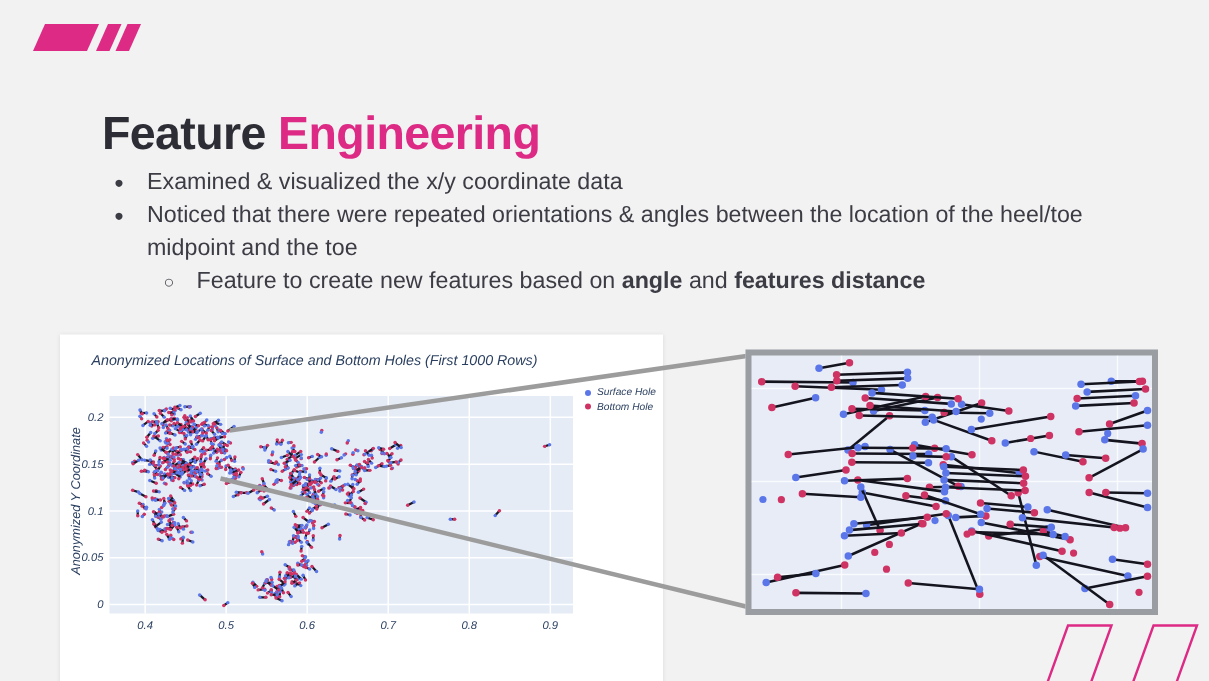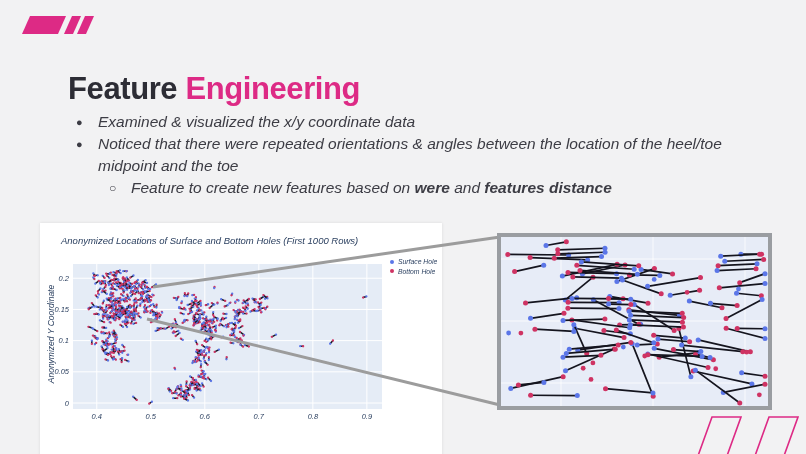--- a/index.html
+++ b/index.html
@@ -16,21 +16,21 @@
   }
   .slide-title .accent{color:#dd2a85;}
   .bullets{
     position:absolute;left:76px;top:111px;width:672px;
     font-size:15.5px;line-height:22px;color:#3c3c44;
   }
   .b-row{display:flex;align-items:flex-start;}
   .b-row .mark{flex:0 0 22px;font-size:11px;line-height:22px;color:#3c3c44;}
   .b-row.lvl2{margin-left:33px;}
   .b-row.lvl2 .mark{font-size:12px;}
-  .b-row .txt{flex:1;font-style:italic;}
+  .b-row .txt{flex:1;}
   .b-row .txt b{font-weight:700;}
   .chart-card{
     position:absolute;left:40px;top:223px;width:402px;height:260px;
     background:#ffffff;box-shadow:0 0 3px rgba(0,0,0,0.10);z-index:1;font-style:italic;
   }
   .chart-title{
     position:absolute;left:21px;top:12px;font-size:9.5px;color:#2a3f5f;white-space:nowrap;
   }
   .x-axis-title{
     position:absolute;left:88px;top:197px;width:200px;text-align:center;
@@ -65,21 +65,21 @@
     <div class="b-row">
       <span class="mark">●</span>
       <span class="txt"><span>Examined &amp; visualized the x/y coordinate data</span></span>
     </div>
     <div class="b-row">
       <span class="mark">●</span>
       <span class="txt"><span>Noticed that there were repeated orientations &amp; angles between the location of the heel/toe midpoint and the toe</span></span>
     </div>
     <div class="b-row lvl2">
       <span class="mark">○</span>
-      <span class="txt"><span>Feature to create new features based on </span><b>were</b><span> and </span><b>features distance</b></span>
+      <span class="txt"><span>Feature to create new features based on </span><b>angle</b><span> and </span><b>features distance</b></span>
     </div>
   </div>
 
 <div class="chart-card">
   <div class="chart-title">Anonymized Locations of Surface and Bottom Holes (First 1000 Rows)</div>
   <svg width="402" height="219">
     <g id="plot-bg">
         <rect x="33" y="41" width="309" height="145" fill="#e5ecf6"></rect>
         <defs>
           <clipPath id="plotclip">

